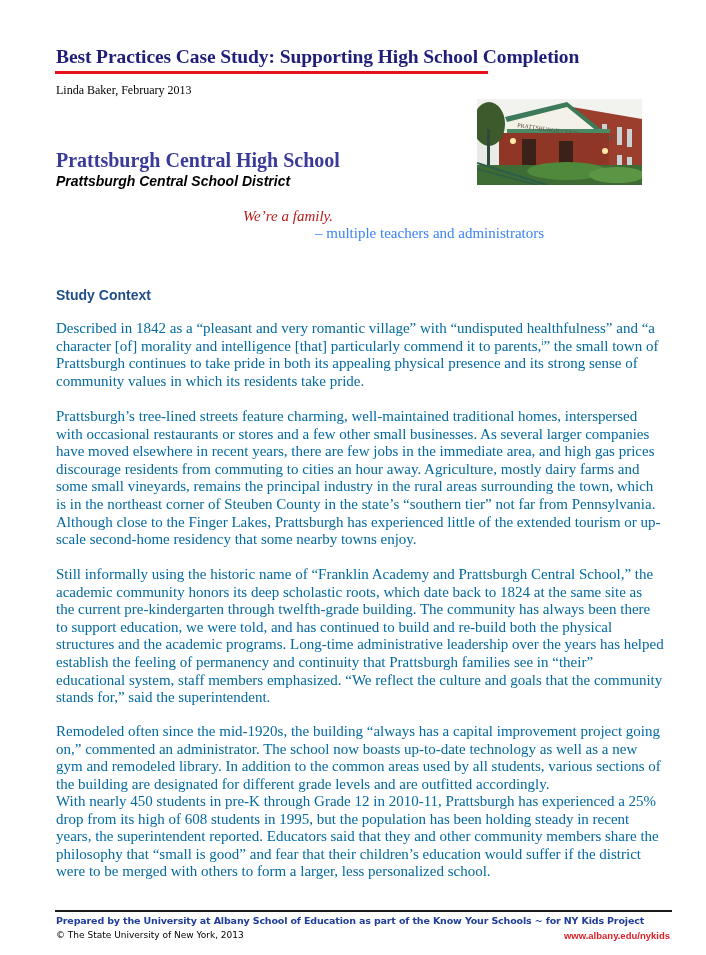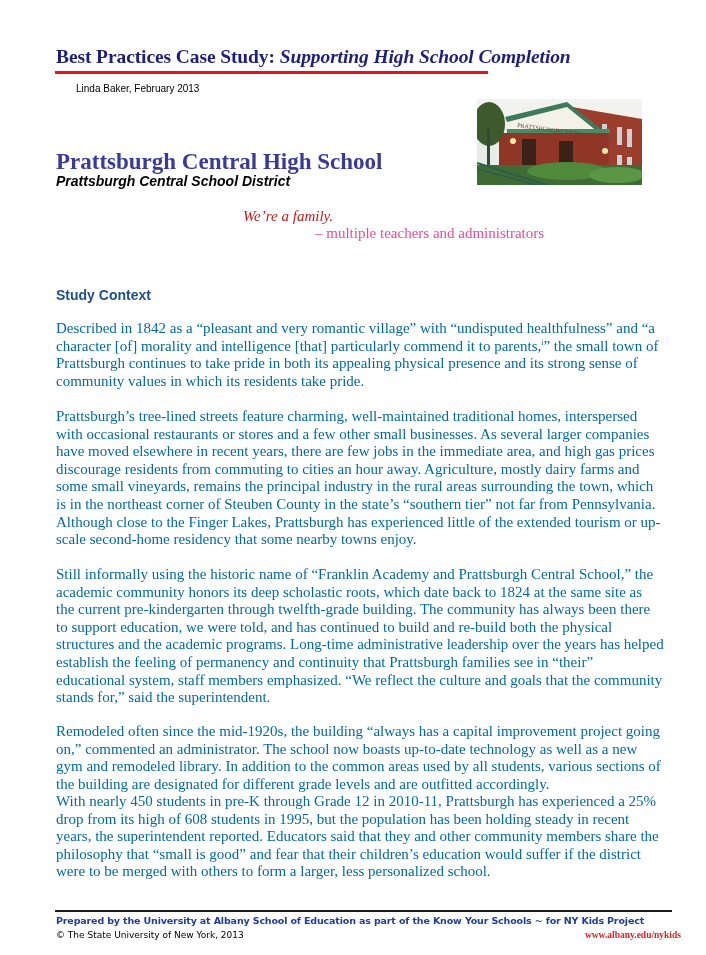--- a/index.html
+++ b/index.html
@@ -4,48 +4,48 @@
   <style>
     html, body { margin: 0; padding: 0; background: #ffffff; }
     body { width: 706px; height: 955px; position: relative; overflow: hidden; }
     .page { position: absolute; left: 0; top: 0; width: 706px; height: 955px; background: #fff; }
 
     .doc-title {
       position: absolute; left: 56px; top: 46px;
       font-family: "Liberation Serif", serif; font-weight: bold; font-size: 19.5px;
       color: #1f1f7a; white-space: nowrap; letter-spacing: -0.1px;
     }
-    .doc-title .sub { font-style: italic; }
+    .doc-title .sub { }
     .title-rule {
       position: absolute; left: 55px; top: 71px; width: 433px; height: 3px; background: #e4121b;
     }
     .author {
       position: absolute; left: 56px; top: 83px;
-      font-family: Liberation Sans, sans-serif; font-size: 10px; color: #000; margin-left: 20px;
+      font-family: Liberation Serif, serif; font-size: 12px; color: #000;
     }
 
     .photo {
       position: absolute; left: 477px; top: 99px; width: 165px; height: 86px; overflow: hidden;
     }
 
     .school-name {
       position: absolute; left: 56px; top: 149px;
-      font-family: "Liberation Serif", serif; font-weight: bold; font-size: 23px; color: #3a3a9a;
+      font-family: "Liberation Serif", serif; font-weight: bold; font-size: 20px; color: #3a3a9a;
     }
     .district-name {
       position: absolute; left: 56px; top: 173px;
       font-family: "Liberation Sans", sans-serif; font-weight: bold; font-style: italic; font-size: 14px; color: #000;
     }
     .quote {
       position: absolute; left: 243px; top: 208px;
       font-family: "Liberation Serif", serif; font-style: italic; font-size: 15px; color: #b91c1c;
     }
     .attribution {
       position: absolute; left: 315px; top: 225px;
-      font-family: "Liberation Serif", serif; font-size: 15px; color: #ec4899;
+      font-family: "Liberation Serif", serif; font-size: 15px; color: #3b82f6;
     }
 
     .section-heading {
       position: absolute; left: 56px; top: 287px;
       font-family: "Liberation Sans", sans-serif; font-weight: bold; font-size: 14px; color: #1f4e8a;
     }
 
     .body-text {
       position: absolute; left: 56px; width: 608px;
       font-family: "Liberation Serif", serif; font-size: 15px; line-height: 17.6px; color: #0369a1;
@@ -63,22 +63,22 @@
     .footer-line1 {
       position: absolute; left: 56px; top: 915px;
       font-family: "DejaVu Sans", sans-serif; font-weight: bold; font-size: 9.5px; color: #1f3d99;
       white-space: nowrap; letter-spacing: -0.15px;
     }
     .footer-copyright {
       position: absolute; left: 56px; top: 930px;
       font-family: "DejaVu Sans", sans-serif; font-size: 9px; color: #000; white-space: nowrap;
     }
     .footer-url {
-      position: absolute; right: 25px; top: 930px;
-      font-family: Liberation Serif, serif; font-weight: bold; font-size: 9.5px; color: #e01f26; white-space: nowrap;
+      position: absolute; right: 36px; top: 930px;
+      font-family: Liberation Sans, sans-serif; font-weight: bold; font-size: 9.5px; color: #e01f26; white-space: nowrap;
     }
   </style>
 </head>
 <body>
 
 <div class="page">
 
   <div class="doc-title">
     <span>Best Practices Case Study: </span><span class="sub">Supporting High School Completion</span>
   </div>

